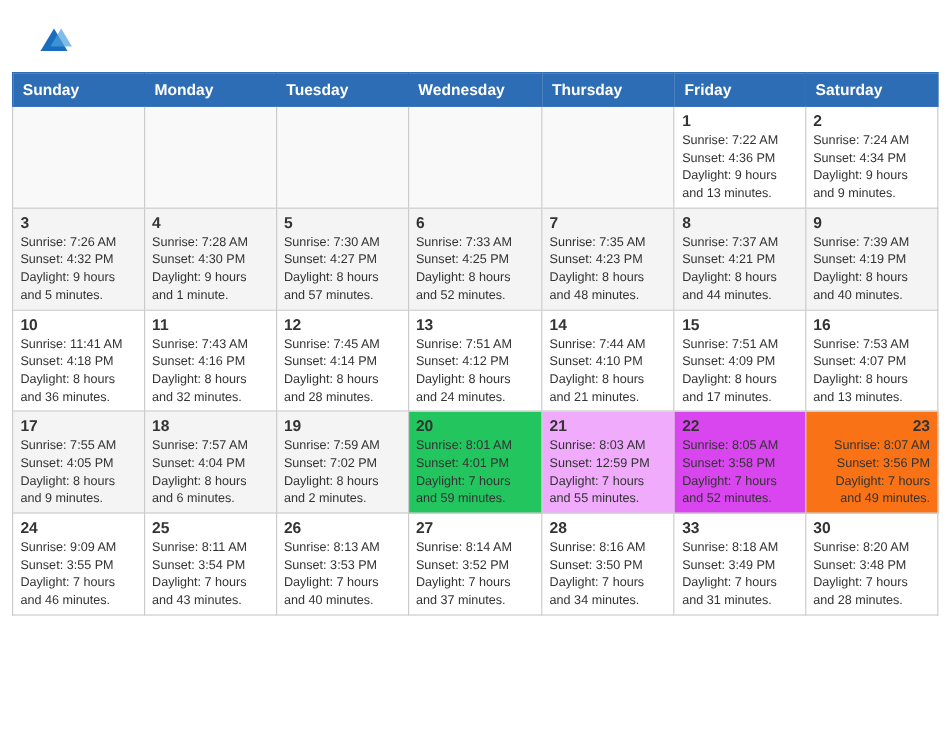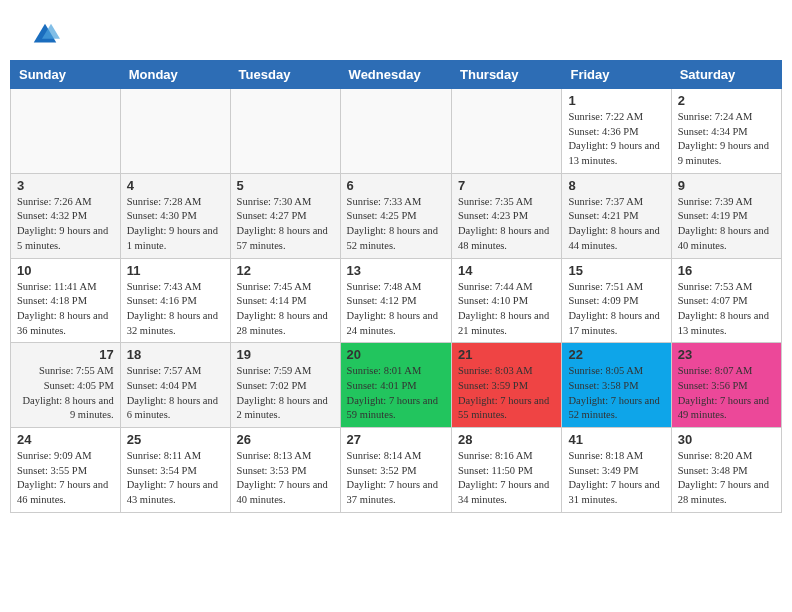--- a/index.html
+++ b/index.html
@@ -13,21 +13,21 @@
     .title-block { text-align: right; }
     .month-title { font-size: 36px; font-weight: bold; color: #333; }
     .location { font-size: 16px; color: #555; }
     .calendar { width: 100%; border-collapse: collapse; margin: 0; }
     .calendar th { background: #2d6db5; color: #fff; text-align: left; padding: 6px 8px; font-size: 13px; font-weight: bold; border: 1px solid #2d6db5; }
     .calendar td { border: 1px solid #ccc; vertical-align: top; padding: 4px 6px; width: 113px; min-height: 80px; font-size: 11px; color: #333; background: #fff; }
     .calendar td.empty { background: #f9f9f9; }
     .calendar tr:nth-child(even) td { background: #f4f4f4; }
     .calendar tr:nth-child(even) td.empty { background: #ececec; }
     .day-num { font-weight: bold; font-size: 13px; display: block; margin-bottom: 2px; }
-    .day-info { font-size: 10.5px; line-height: 1.4; color: #333; font-family: Liberation Serif, serif; }
+    .day-info { font-size: 10.5px; line-height: 1.4; color: #333; }
     .container { padding: 0 10px 10px 10px; }
   </style>
 </head>
 <body>
 
 <div class="header">
   <div class="logo">
     <svg class="logo-icon" viewBox="0 0 40 40">
       <polygon points="20,5 35,30 5,30" fill="#1a6dbe"></polygon>
       <polygon points="28,5 40,25 16,25" fill="#4ca3dd" opacity="0.7"></polygon>
@@ -134,21 +134,21 @@
 Daylight: 8 hours and 32 minutes.</div>
           </td>
           <td>
             <span class="day-num">12</span>
             <div class="day-info">Sunrise: 7:45 AM
 Sunset: 4:14 PM
 Daylight: 8 hours and 28 minutes.</div>
           </td>
           <td>
             <span class="day-num">13</span>
-            <div class="day-info">Sunrise: 7:48 AM
+            <div class="day-info">Sunrise: 7:51 AM
 Sunset: 4:12 PM
 Daylight: 8 hours and 24 minutes.</div>
           </td>
           <td>
             <span class="day-num">14</span>
             <div class="day-info">Sunrise: 7:44 AM
 Sunset: 4:10 PM
 Daylight: 8 hours and 21 minutes.</div>
           </td>
           <td>
@@ -158,21 +158,21 @@
 Daylight: 8 hours and 17 minutes.</div>
           </td>
           <td>
             <span class="day-num">16</span>
             <div class="day-info">Sunrise: 7:53 AM
 Sunset: 4:07 PM
 Daylight: 8 hours and 13 minutes.</div>
           </td>
         </tr>
         <tr>
-          <td style="background: rgb(244, 244, 244); text-align: right;">
+          <td style="background: rgb(244, 244, 244);">
             <span class="day-num">17</span>
             <div class="day-info">Sunrise: 7:55 AM
 Sunset: 4:05 PM
 Daylight: 8 hours and 9 minutes.</div>
           </td>
           <td style="background: rgb(244, 244, 244);">
             <span class="day-num">18</span>
             <div class="day-info">Sunrise: 7:57 AM
 Sunset: 4:04 PM
 Daylight: 8 hours and 6 minutes.</div>
@@ -182,33 +182,33 @@
             <div class="day-info">Sunrise: 7:59 AM
 Sunset: 7:02 PM
 Daylight: 8 hours and 2 minutes.</div>
           </td>
           <td style="background: #22c55e;">
             <span class="day-num">20</span>
             <div class="day-info">Sunrise: 8:01 AM
 Sunset: 4:01 PM
 Daylight: 7 hours and 59 minutes.</div>
           </td>
-          <td style="background: #ef4444;">
+          <td style="background: #f0abfc;">
             <span class="day-num">21</span>
             <div class="day-info">Sunrise: 8:03 AM
-Sunset: 3:59 PM
+Sunset: 12:59 PM
 Daylight: 7 hours and 55 minutes.</div>
           </td>
-          <td style="background: #0ea5e9;">
+          <td style="background: #d946ef;">
             <span class="day-num">22</span>
             <div class="day-info">Sunrise: 8:05 AM
 Sunset: 3:58 PM
 Daylight: 7 hours and 52 minutes.</div>
           </td>
-          <td style="background: #ec4899;">
+          <td style="background: #f97316; text-align: right;">
             <span class="day-num">23</span>
             <div class="day-info">Sunrise: 8:07 AM
 Sunset: 3:56 PM
 Daylight: 7 hours and 49 minutes.</div>
           </td>
         </tr>
         <tr>
           <td>
             <span class="day-num">24</span>
             <div class="day-info">Sunrise: 9:09 AM
@@ -229,25 +229,25 @@
           </td>
           <td>
             <span class="day-num">27</span>
             <div class="day-info">Sunrise: 8:14 AM
 Sunset: 3:52 PM
 Daylight: 7 hours and 37 minutes.</div>
           </td>
           <td>
             <span class="day-num">28</span>
             <div class="day-info">Sunrise: 8:16 AM
-Sunset: 11:50 PM
+Sunset: 3:50 PM
 Daylight: 7 hours and 34 minutes.</div>
           </td>
           <td>
-            <span class="day-num">41</span>
+            <span class="day-num">33</span>
             <div class="day-info">Sunrise: 8:18 AM
 Sunset: 3:49 PM
 Daylight: 7 hours and 31 minutes.</div>
           </td>
           <td>
             <span class="day-num">30</span>
             <div class="day-info">Sunrise: 8:20 AM
 Sunset: 3:48 PM
 Daylight: 7 hours and 28 minutes.</div>
           </td>

